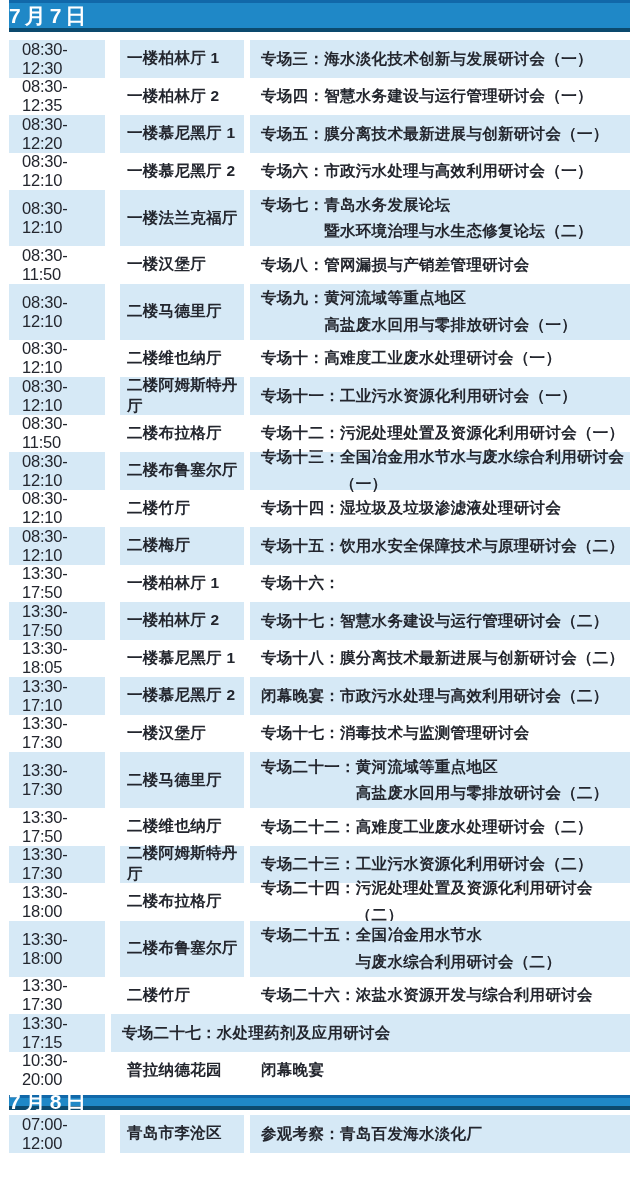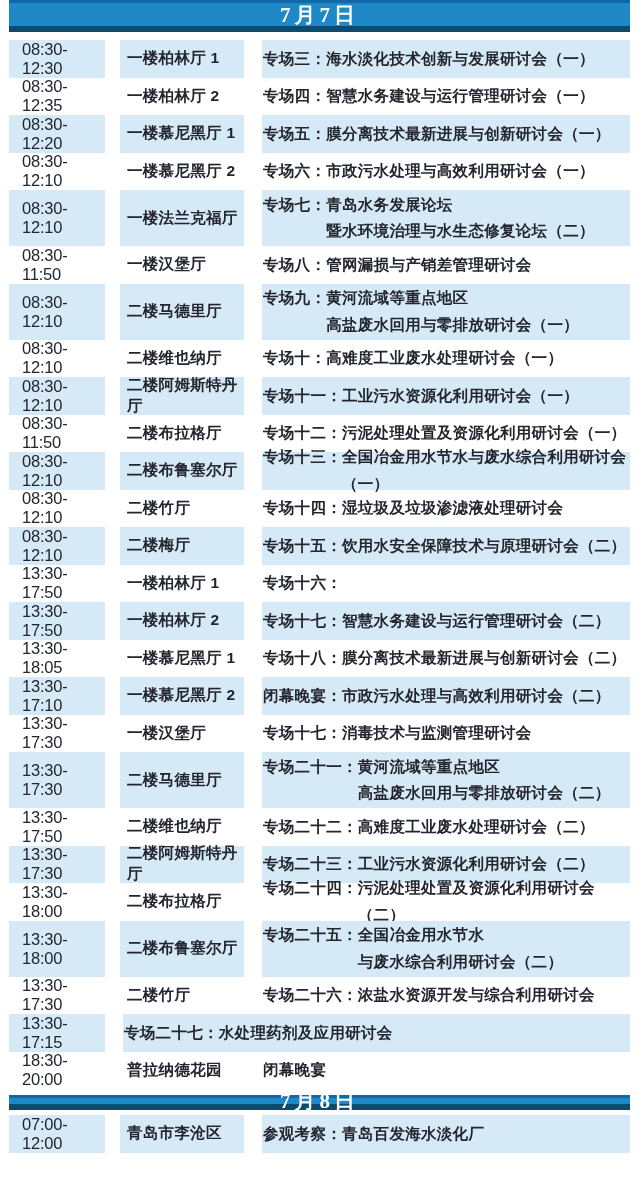--- a/index.html
+++ b/index.html
@@ -4,36 +4,36 @@
 <style>
   html,body{margin:0;padding:0;background:#ffffff;}
   .sheet{
     position:relative;width:640px;height:1185px;overflow:hidden;background:#ffffff;
     font-family:"Liberation Sans","DejaVu Sans",sans-serif;color:#23262e;
   }
   .day-header{
     margin:0 10px 0 9px;height:32px;box-sizing:border-box;
     background:var(--header-bg,#1f88c7);
     border-top:3px solid var(--header-border,#1168a9);
-    border-bottom:6px solid #0c4a6e;
-    display:flex;align-items:center;justify-content:center;font-family:Liberation Serif, serif;
+    border-bottom:4px solid #0c4a6e;
+    display:flex;align-items:center;
   }
   .day-header .title{
     color:var(--header-text,#ffffff);font-size:21px;font-weight:700;letter-spacing:4px;
   }
   .day2-header{margin-top:6px;height:15px;}
   .rows{margin:8px 10px 0 9px;}
   .day2-rows{margin-top:5px;}
   .row{display:flex;align-items:stretch;height:37.5px;}
   .row.tall{height:56px;}
   .cell{box-sizing:border-box;display:flex;align-items:center;background:transparent;}
   .row.alt .cell{background:var(--row-highlight,#d6e9f6);}
   .cell-time{width:96px;flex:none;justify-content:center;font-size:16.5px;font-weight:400;letter-spacing:-0.2px;padding-left:13px;}
   .cell-venue{width:124px;flex:none;margin-left:15px;padding-left:7px;font-size:15.5px;font-weight:700;letter-spacing:0.3px;}
-  .cell-session{flex:1;margin-left:18px;padding-left:1px;font-size:15.5px;font-weight:700;letter-spacing:0.3px;}
+  .cell-session{flex:1;margin-left:6px;padding-left:11px;font-size:15.5px;font-weight:700;letter-spacing:0.3px;}
   .sess{display:flex;align-items:flex-start;}
   .s-label{flex:none;line-height:26.5px;}
   .s-text{white-space:pre-line;line-height:26.5px;}
 </style>
 </head>
 <body>
 
 <div class="sheet" style="color: rgb(35, 38, 46);">
   <div class="day-header">
     <span class="title">7月7日</span>
@@ -285,21 +285,21 @@
       <div class="row alt">
         <div class="cell cell-time">13:30-17:15</div>
         <div class="cell cell-session">
           <div class="sess">
             <span class="s-label">专场二十七：</span>
             <span class="s-text">水处理药剂及应用研讨会</span>
           </div>
         </div>
       </div>
       <div class="row">
-        <div class="cell cell-time">18:30-20:00</div>
+        <div class="cell cell-time">10:30-20:00</div>
         <div class="cell cell-venue">普拉纳德花园</div>
         <div class="cell cell-session">
           <div class="sess">
             <span class="s-label"></span>
             <span class="s-text">闭幕晚宴</span>
           </div>
         </div>
       </div>
     </div>
 

